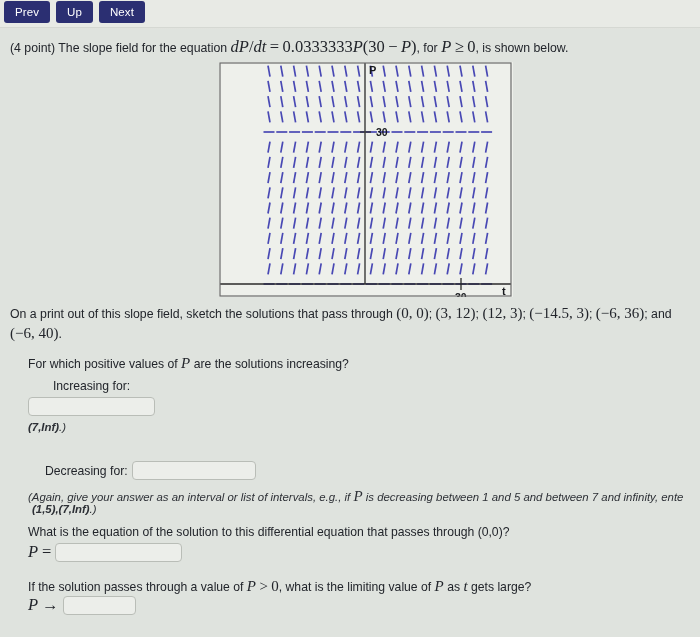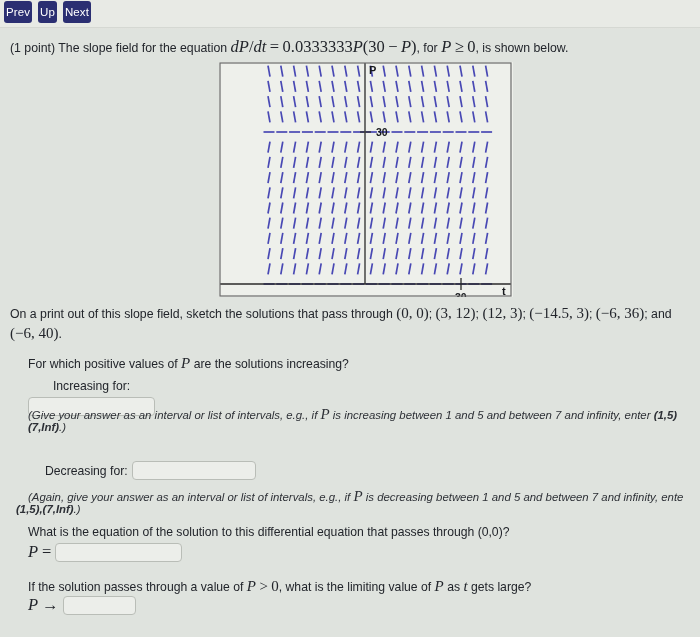--- a/index.html
+++ b/index.html
@@ -26,21 +26,21 @@
     padding-left: 4px;
   }
   .navbtn {
     background: #2b2f72;
     color: #ffffff;
     border: none;
     border-radius: 3px;
     font-family: "Liberation Sans", sans-serif;
     font-size: 11.5px;
     height: 22px;
-    padding: 0 2px;
+    padding: 0 11px;
     margin-top: 1px;
     cursor: pointer;
     letter-spacing: .1px;
   }
   #navsep {
     position: absolute;
     top: 27px; left: 0;
     width: 700px; height: 2px;
     background: linear-gradient(#cfd3cd, #e6e8e3);
   }
@@ -119,21 +119,21 @@
 <div id="navbar">
   <button class="navbtn">Prev</button>
   <button class="navbtn">Up</button>
   <button class="navbtn">Next</button>
 </div>
 <div id="navsep"></div>
 
 <div id="content">
 
   <div class="prompt-line">
-    <span>(1 point)</span>
+    <span>(4 point)</span>
     <span>The slope field for the equation</span>
     <span class="mathit m-lg">d</span><span class="mathit m-lg">P</span><span class="mathrm m-lg">/</span><span class="mathit m-lg">d</span><span class="mathit m-lg">t</span>
     <span class="mathrm m-lg">=</span>
     <span class="mathrm m-lg">0.0333333</span><span class="mathit m-lg">P</span><span class="mathrm m-lg">(</span><span class="mathrm m-lg">30</span>
     <span class="mathrm m-lg">−</span>
     <span class="mathit m-lg">P</span><span class="mathrm m-lg">)</span><span>, for</span>
     <span class="mathit m-lg">P</span>
     <span class="mathrm m-lg">≥</span>
     <span class="mathrm m-lg">0</span><span>, is shown below.</span>
   </div>
@@ -446,40 +446,34 @@
 
   <div class="qtext" style="left:28px; top:326px;">
     <span>For which positive values of</span>
     <span class="mathit m-md">P</span>
     <span>are the solutions increasing?</span>
   </div>
   <div class="fieldrow" style="left:28px; top:350px;flex-direction:column;">
     <span>Increasing for:</span>
     <input class="ans w-wide" type="text" value="" style="">
   </div>
-  <div class="qnote" style="left:28px; top:377px;">
-    <span>(Give your answer as an interval or list of intervals, e.g., if</span>
-    <span class="mathit m-md">P</span>
-    <span>is increasing between 1 and 5 and between 7 and infinity, enter</span>
-    <b>(1,5)</b>
-  </div>
   <div class="qnote" style="left:28px; top:392px;">
     <b>(7,Inf)</b><span>.)</span>
   </div>
 
   <div class="fieldrow" style="left:21px; top:432px;margin-left:24px;">
     <span>Decreasing for:</span>
     <input class="ans w-mid" type="text" value="" style="">
   </div>
   <div class="qnote" style="left:28px; top:459px;">
     <span>(Again, give your answer as an interval or list of intervals, e.g., if</span>
     <span class="mathit m-md">P</span>
     <span>is decreasing between 1 and 5 and between 7 and infinity, ente</span>
   </div>
-  <div class="qnote" style="left:16px; top:474px;">
+  <div class="qnote" style="left:32px; top:474px;">
     <b>(1,5),(7,Inf)</b><span>.)</span>
   </div>
 
   <div class="qtext" style="left:28px; top:496px;">What is the equation of the solution to this differential equation that passes through (0,0)?</div>
   <div class="fieldrow" style="left:28px; top:513px;">
     <span class="mathit m-lg">P</span>
     <span class="mathrm m-lg">=</span>
     <input class="ans w-wide" type="text" value="" style="">
   </div>
 

